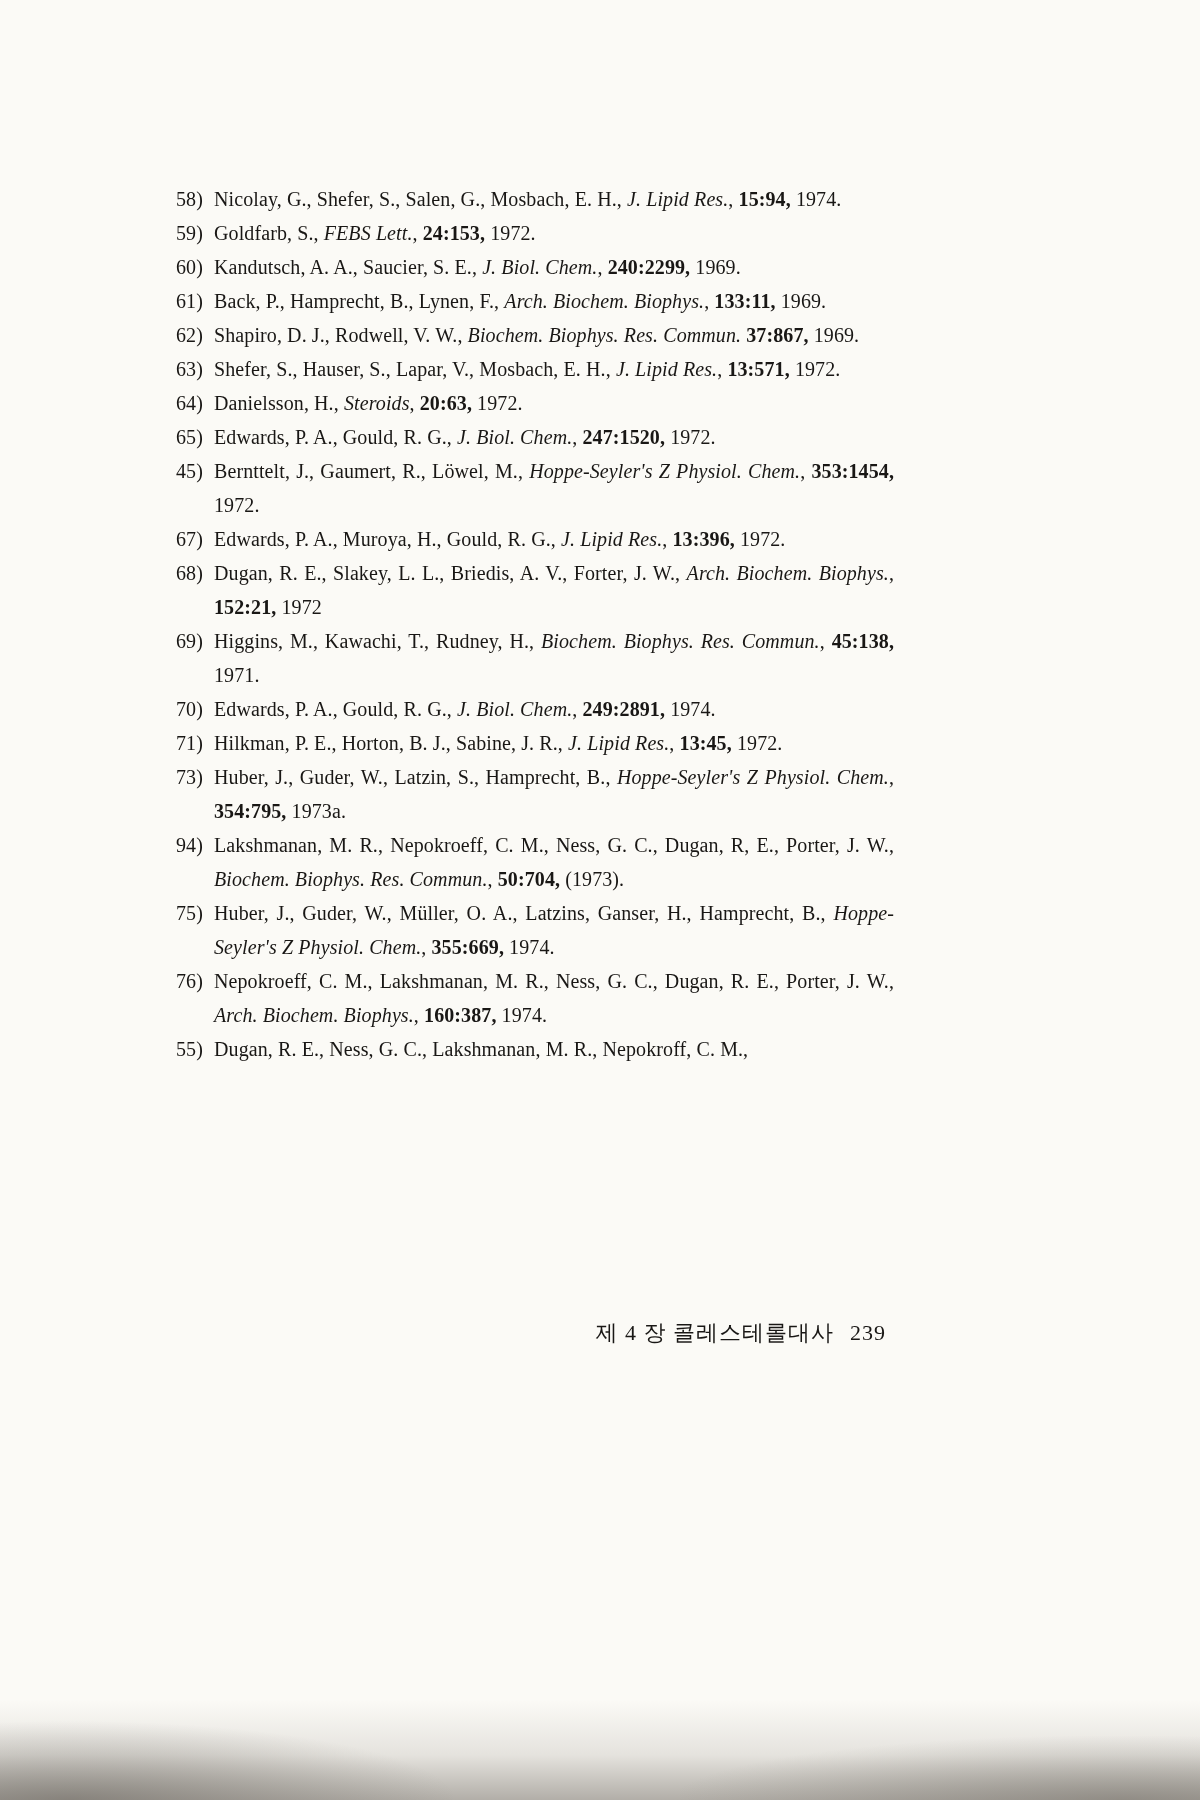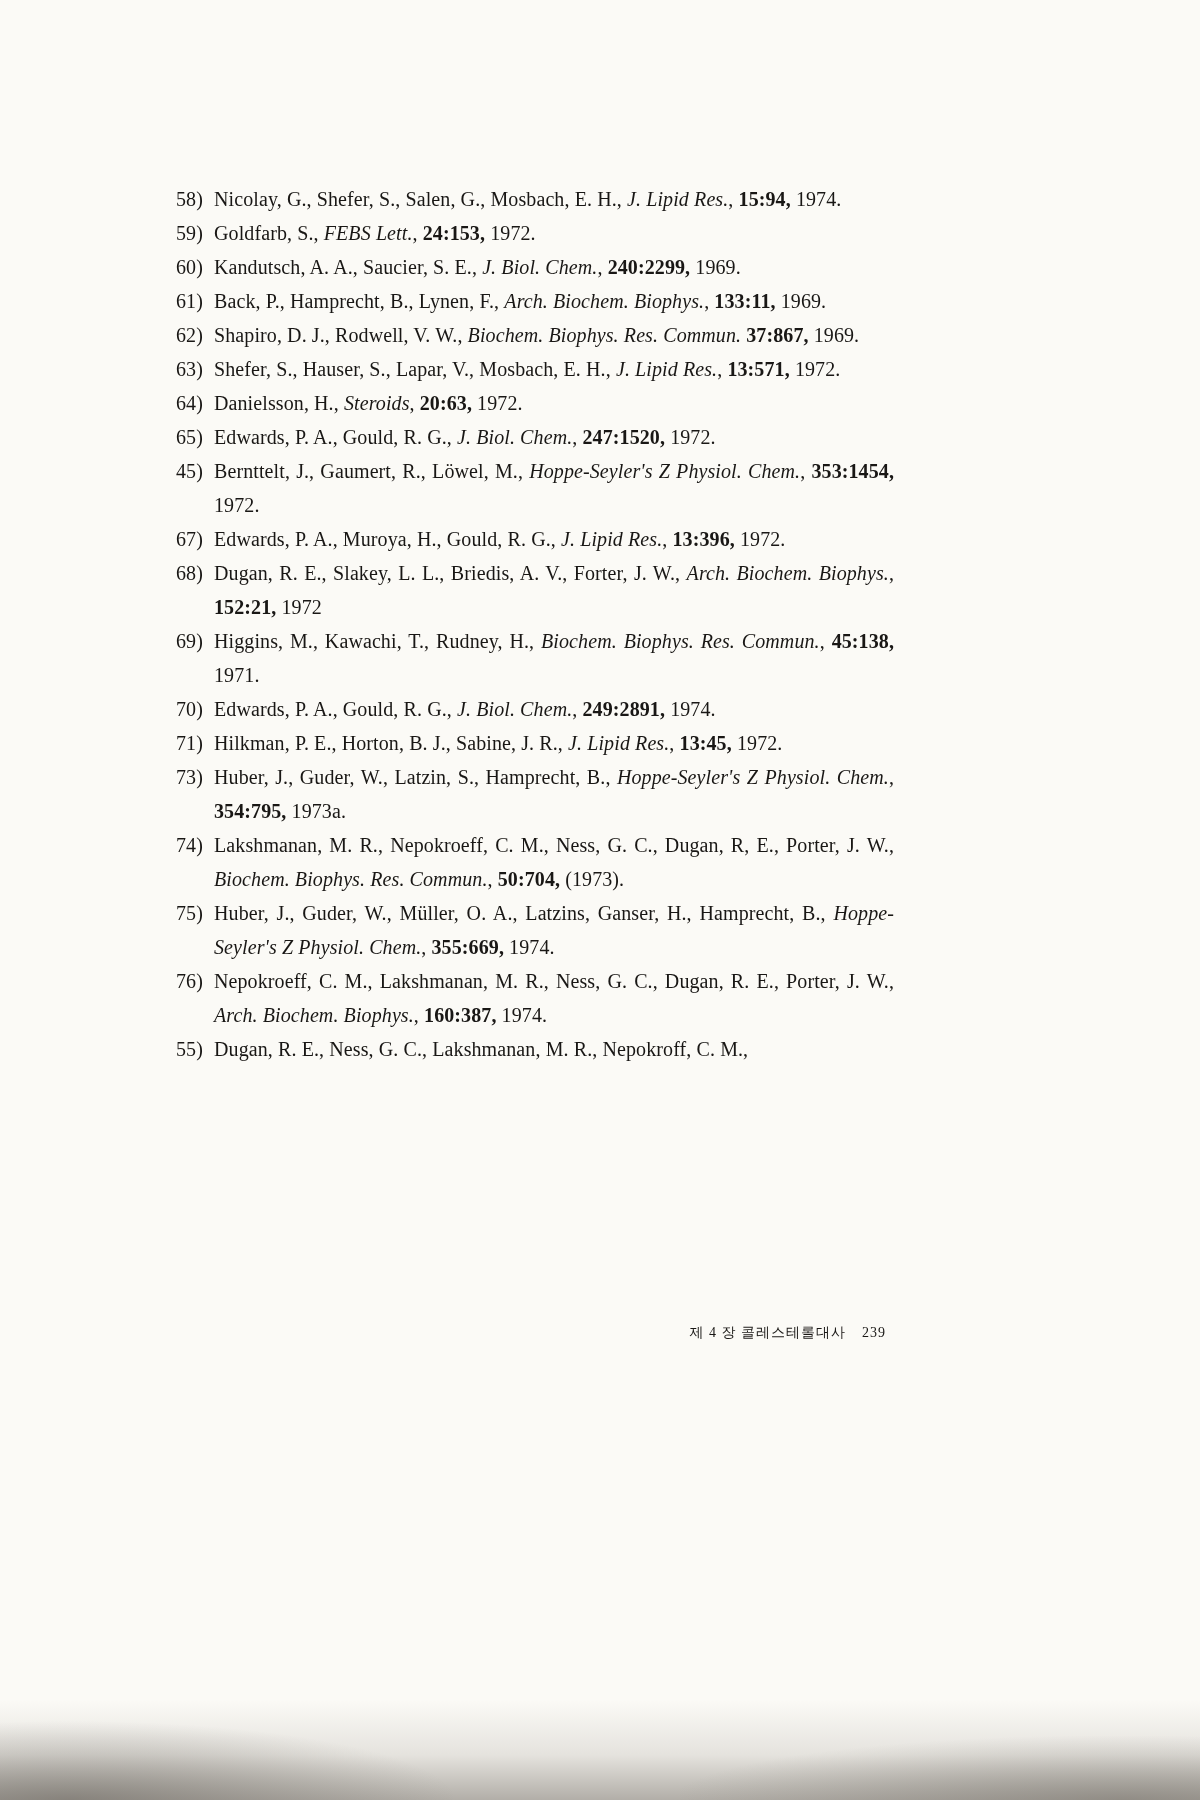--- a/index.html
+++ b/index.html
@@ -35,21 +35,21 @@
     text-indent: 0;
   }
   .italic { font-style: italic; }
   .bold   { font-weight: bold; }
   .footer {
     position: absolute;
     left: 168px;
     top: 1320px;
     width: 718px;
     text-align: right;
-    font-size: 14px;
+    font-size: 22px;
     line-height: 26px;
   }
   .footer .chapter {
     margin-right: 16px;
     letter-spacing: 1px;
   }
   .footer .pagenum {
     letter-spacing: 1px;
   }
   
@@ -89,21 +89,21 @@
     <div class="ref"><span class="ref-num">63)</span><span>Shefer, S., Hauser, S., Lapar, V., Mosbach, E. H., </span><span class="italic">J. Lipid Res.</span><span>, </span><span class="bold">13:571,</span><span> 1972.</span></div>
     <div class="ref"><span class="ref-num">64)</span><span>Danielsson, H., </span><span class="italic">Steroids</span><span>, </span><span class="bold">20:63,</span><span> 1972.</span></div>
     <div class="ref"><span class="ref-num">65)</span><span>Edwards, P. A., Gould, R. G., </span><span class="italic">J. Biol. Chem.</span><span>, </span><span class="bold">247:1520,</span><span> 1972.</span></div>
     <div class="ref"><span class="ref-num">45)</span><span>Bernttelt, J., Gaumert, R., Löwel, M., </span><span class="italic">Hoppe-Seyler's Z Physiol. Chem.</span><span>, </span><span class="bold">353:1454,</span><span> 1972.</span></div>
     <div class="ref"><span class="ref-num">67)</span><span>Edwards, P. A., Muroya, H., Gould, R. G., </span><span class="italic">J. Lipid Res.</span><span>, </span><span class="bold">13:396,</span><span> 1972.</span></div>
     <div class="ref"><span class="ref-num">68)</span><span>Dugan, R. E., Slakey, L. L., Briedis, A. V., Forter, J. W., </span><span class="italic">Arch. Biochem. Biophys.</span><span>, </span><span class="bold">152:21,</span><span> 1972</span></div>
     <div class="ref"><span class="ref-num">69)</span><span>Higgins, M., Kawachi, T., Rudney, H., </span><span class="italic">Biochem. Biophys. Res. Commun.</span><span>, </span><span class="bold">45:138,</span><span> 1971.</span></div>
     <div class="ref"><span class="ref-num">70)</span><span>Edwards, P. A., Gould, R. G., </span><span class="italic">J. Biol. Chem.</span><span>, </span><span class="bold">249:2891,</span><span> 1974.</span></div>
     <div class="ref"><span class="ref-num">71)</span><span>Hilkman, P. E., Horton, B. J., Sabine, J. R., </span><span class="italic">J. Lipid Res.</span><span>, </span><span class="bold">13:45,</span><span> 1972.</span></div>
     <div class="ref"><span class="ref-num">73)</span><span>Huber, J., Guder, W., Latzin, S., Hamprecht, B., </span><span class="italic">Hoppe-Seyler's Z Physiol. Chem.</span><span>, </span><span class="bold">354:795,</span><span> 1973a.</span></div>
-    <div class="ref"><span class="ref-num">74)</span><span>Lakshmanan, M. R., Nepokroeff, C. M., Ness, G. C., Dugan, R, E., Porter, J. W., </span><span class="italic">Biochem. Biophys. Res. Commun.</span><span>, </span><span class="bold">50:704,</span><span> (1973).</span></div>
+    <div class="ref"><span class="ref-num">94)</span><span>Lakshmanan, M. R., Nepokroeff, C. M., Ness, G. C., Dugan, R, E., Porter, J. W., </span><span class="italic">Biochem. Biophys. Res. Commun.</span><span>, </span><span class="bold">50:704,</span><span> (1973).</span></div>
     <div class="ref"><span class="ref-num">75)</span><span>Huber, J., Guder, W., Müller, O. A., Latzins, Ganser, H., Hamprecht, B., </span><span class="italic">Hoppe-Seyler's Z Physiol. Chem.</span><span>, </span><span class="bold">355:669,</span><span> 1974.</span></div>
     <div class="ref"><span class="ref-num">76)</span><span>Nepokroeff, C. M., Lakshmanan, M. R., Ness, G. C., Dugan, R. E., Porter, J. W., </span><span class="italic">Arch. Biochem. Biophys.</span><span>, </span><span class="bold">160:387,</span><span> 1974.</span></div>
     <div class="ref"><span class="ref-num">55)</span><span>Dugan, R. E., Ness, G. C., Lakshmanan, M. R., Nepokroff, C. M.,</span></div>
   </div>
 
 <div class="footer">
   <span class="chapter">제 4 장   콜레스테롤대사</span><span class="pagenum">239</span>
 </div>
 
 <div class="scan-shadow-bottom"></div>

